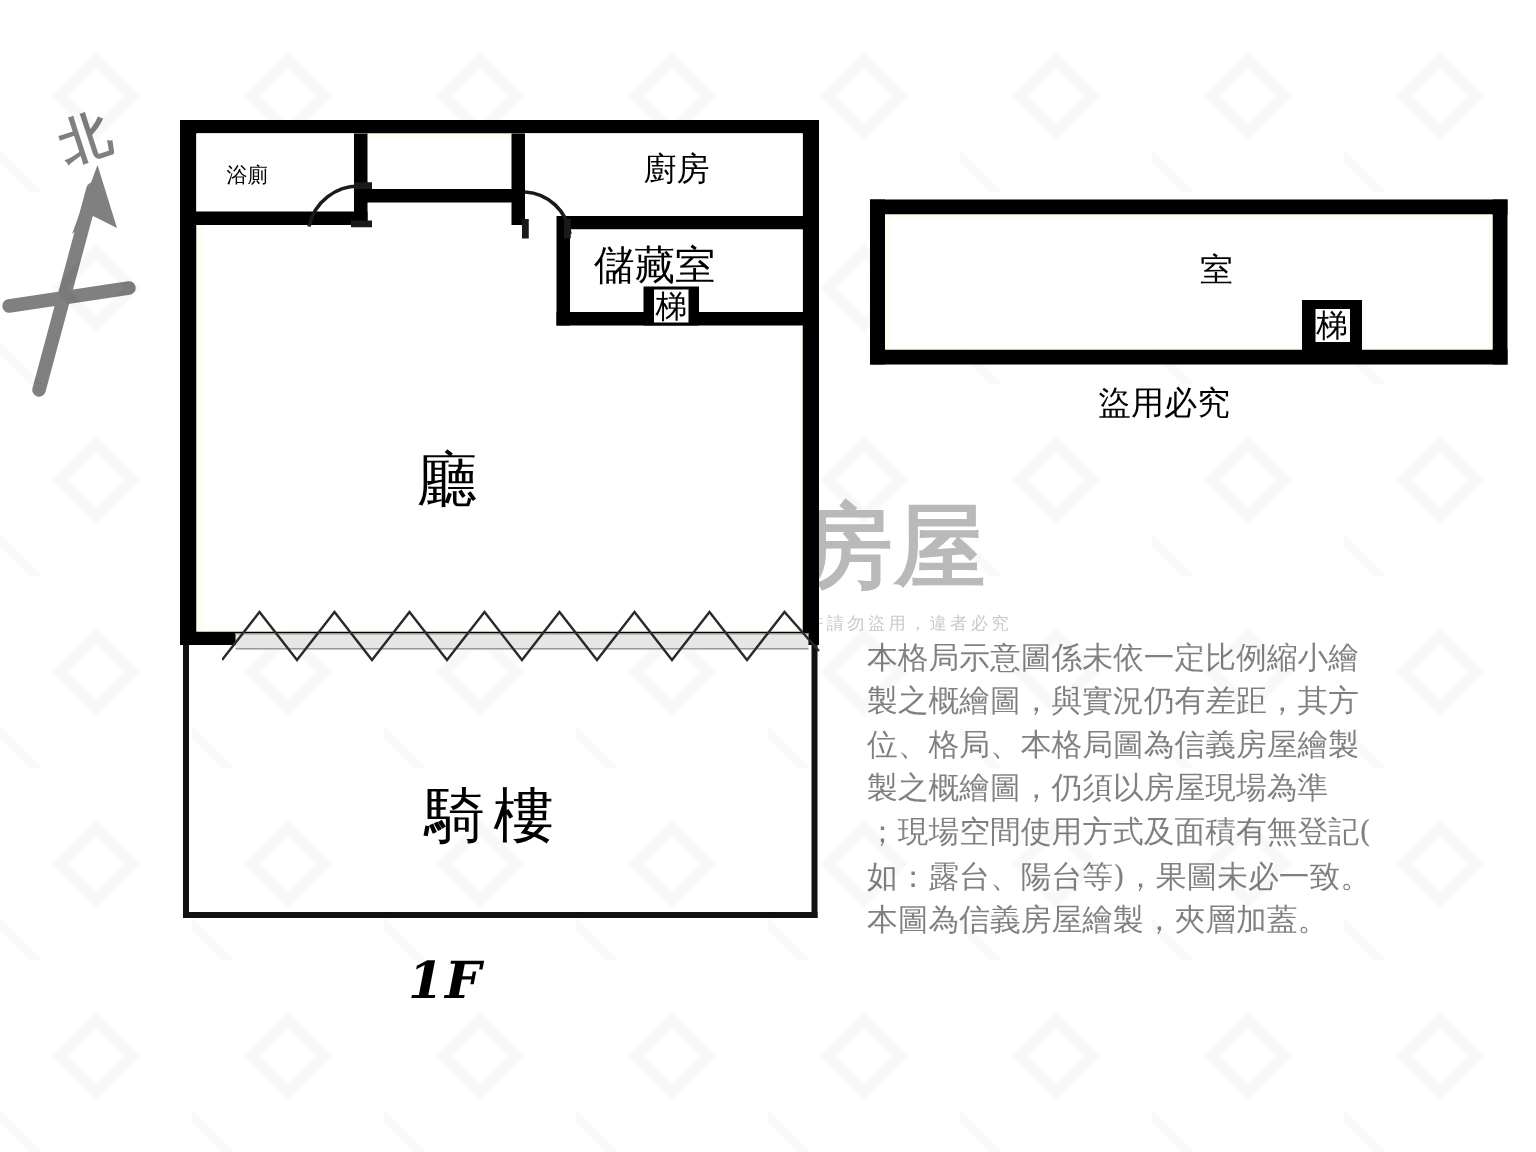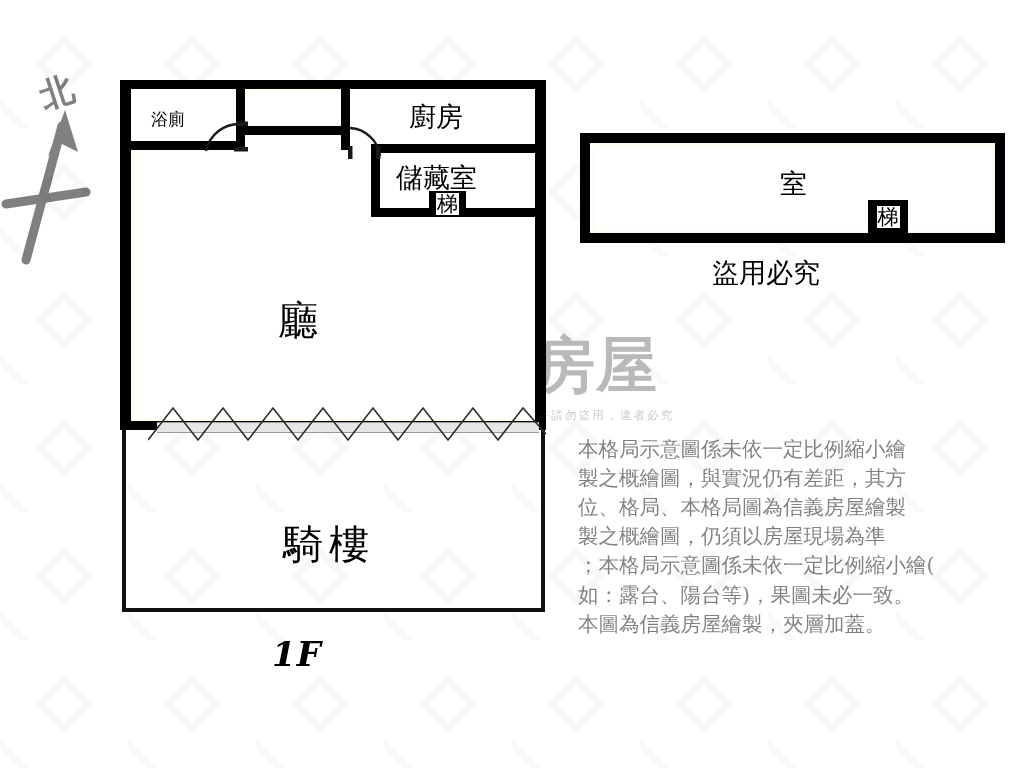--- a/index.html
+++ b/index.html
@@ -46,23 +46,23 @@
 
   
   .label {
     position: absolute;
     font-family: "DejaVu Sans", "Liberation Sans", sans-serif;
     color: #000000;
     white-space: nowrap;
     line-height: 1;
     font-weight: 500;
   }
-  .label-sm   { font-size: 17px; font-family: Liberation Serif, serif; }
+  .label-sm   { font-size: 14px; font-family: Liberation Serif, serif; }
   .label-md   { font-size: 27px; }
-  .label-lg   { font-size: 27px; }
+  .label-lg   { font-size: 22px; margin-left: 20px; }
   .label-xl   { font-size: 40px; }
   .label-plan { font-size: 34px; font-family: "DejaVu Serif", "Liberation Serif", serif; font-weight: 700; letter-spacing: 1px;}
 
   
   .stair-chip {
     position: absolute;
     background: #000000;
     color: #ffffff;
     display: flex;
     align-items: center;
@@ -96,21 +96,20 @@
     position: absolute;
     left: 578px;
     top: 424px;
     width: 420px;
     font-family: "DejaVu Serif", "Liberation Serif", serif;
     font-size: 20.5px;
     line-height: 1.42;
     color: #000000;
     letter-spacing: 0px;
     text-align: left;
-    margin-top: 11px;
   }
 
   
   #watermark {
     position: absolute;
     left: 330px;
     top: 336px;
     width: 380px;
     height: 92px;
     z-index: 5;
@@ -266,18 +265,18 @@
     </svg>
     <div class="wm-text">信義房屋</div>
     <div class="wm-fine">本格局圖為信義房屋繪製，未經允許請勿盜用，違者必究</div>
   </div>
 
   <div id="disclaimer">
     <div>本格局示意圖係未依一定比例縮小繪</div>
     <div>製之概繪圖，與實況仍有差距，其方</div>
     <div>位、格局、本格局圖為信義房屋繪製</div>
     <div>製之概繪圖，仍須以房屋現場為準</div>
-    <div>；本格局示意圖係未依一定比例縮小繪(</div>
+    <div>；現場空間使用方式及面積有無登記(</div>
     <div>如：露台、陽台等)，果圖未必一致。</div>
     <div>本圖為信義房屋繪製，夾層加蓋。</div>
   </div>
 
 </div>
 
 </body></html>

